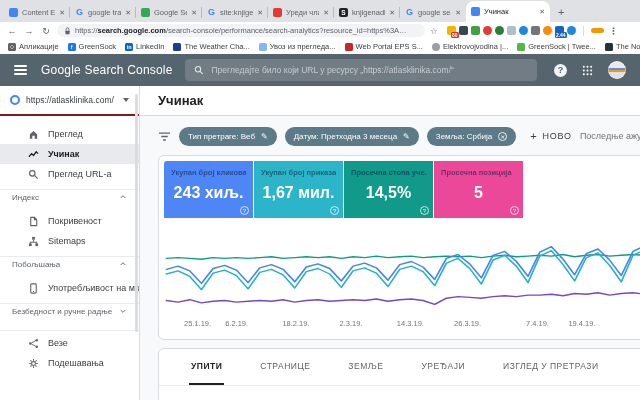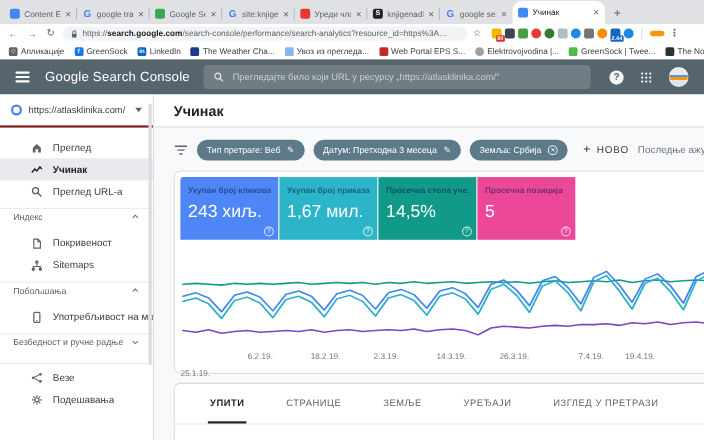--- a/index.html
+++ b/index.html
@@ -72,21 +72,21 @@
   .chip .rem { width:9px; height:9px; border-radius:50%; border:1px solid rgba(255,255,255,.85); font-size:5.5px; line-height:8px; text-align:center; color:#fff; }
   .newfilter { display:flex; align-items:center; gap:5px; margin-left:6px; font-size:9px; letter-spacing:.8px; color:#3c4043; font-weight:500; }
   .newfilter .plus { font-size:11px; font-weight:400; }
   .lastupdate { margin-left:auto; font-size:9px; color:#70757a; white-space:nowrap; }
 
   .panel { margin-top:6px; background:#fff; border:1px solid #dadce0; border-radius:6px; padding:5px 5px 8px; }
   .cards { display:flex; gap:1px; }
   .card { width:89px; height:57px; padding:7px 7px; position:relative; color:#fff; }
   .card:first-child { border-top-left-radius:3px; }
   .clabel { font-size:7.5px; color:rgba(10,25,60,.55); font-weight:700; white-space:nowrap; overflow:hidden; }
-  .cval { font-size:16px; margin-top:7px; font-weight:400; white-space:nowrap; }
+  .cval { font-size:16px; margin-top:7px; font-weight:700; white-space:nowrap;text-align:center; }
   .chelp { position:absolute; right:4px; bottom:3px; width:9px; height:9px; border:1px solid rgba(255,255,255,.75); border-radius:50%; color:rgba(255,255,255,.9); font-size:6px; line-height:8px; text-align:center; }
   .chart { margin-top:13px; position:relative; height:84px; }
   .xlabels { position:relative; height:12px; margin-top:4px; }
   .xlabels span { position:absolute; top:0; font-size:7.5px; color:#70757a; white-space:nowrap; }
 
   .tabspanel { margin-top:8px; background:#fff; border:1px solid #dadce0; border-radius:6px 6px 0 0; height:54px; position:relative; }
   .rtabs { display:flex; align-items:stretch; height:37px; padding-left:30px; gap:34px; border-bottom:1px solid #e8eaed; }
   .rtab { display:flex; align-items:center; font-size:8.5px; letter-spacing:.5px; color:#5f6368; border-bottom:2px solid transparent; padding:0 2px; white-space:nowrap; }
   .rtab.active { color:#202124; font-weight:700; border-bottom-color:#202124; }
 </style>
@@ -392,21 +392,21 @@
         </div>
         <div class="chart">
           <svg id="chart-svg" width="100%" height="84" preserveAspectRatio="none" viewBox="0 0 450 84">
               <polyline points="2.0,69.5 11.7,71.1 21.4,68.7 31.1,71.9 40.8,70.3 50.5,69.5 60.2,71.1 69.9,70.3 79.6,69.5 89.3,70.3 99.0,68.7 108.7,71.1 118.3,69.5 128.0,68.7 137.7,70.3 147.4,69.5 157.1,68.7 166.8,69.5 176.5,68.0 186.2,70.3 195.9,68.7 205.6,68.0 215.3,69.5 225.0,73.4 234.7,67.2 244.4,65.6 254.1,66.4 263.8,67.2 273.5,65.6 283.2,64.8 292.9,65.6 302.6,64.1 312.3,64.1 322.0,63.3 331.7,64.8 341.3,62.5 351.0,63.3 360.7,61.7 370.4,64.1 380.1,62.5 389.8,61.7 399.5,63.3 409.2,60.9 418.9,62.5 428.6,61.7 438.3,62.5 448.0,60.9" fill="none" stroke="#7846c8" stroke-width="1.4" stroke-linejoin="round" stroke-linecap="round"></polyline>
               <polyline points="2.0,27.4 11.7,26.6 21.4,27.4 31.1,28.2 40.8,26.6 50.5,27.4 60.2,26.6 69.9,27.4 79.6,26.6 89.3,25.8 99.0,27.4 108.7,26.6 118.3,25.8 128.0,26.6 137.7,25.8 147.4,27.4 157.1,25.8 166.8,26.6 176.5,25.1 186.2,26.6 195.9,25.8 205.6,25.1 215.3,26.6 225.0,25.8 234.7,25.1 244.4,25.8 254.1,25.1 263.8,26.6 273.5,25.1 283.2,24.3 292.9,25.8 302.6,25.1 312.3,24.3 322.0,25.1 331.7,23.5 341.3,25.8 351.0,24.3 360.7,23.5 370.4,25.1 380.1,24.3 389.8,23.5 399.5,24.3 409.2,22.7 418.9,25.1 428.6,23.5 438.3,24.3 448.0,23.5" fill="none" stroke="#0d9d84" stroke-width="1.4" stroke-linejoin="round" stroke-linecap="round"></polyline>
               <polyline points="2.0,43.0 11.7,39.9 21.4,45.3 31.1,58.6 40.8,42.2 50.5,39.1 60.2,44.6 69.9,57.8 79.6,41.4 89.3,38.3 99.0,43.8 108.7,57.0 118.3,40.7 128.0,37.5 137.7,43.0 147.4,56.3 157.1,39.9 166.8,36.8 176.5,42.2 186.2,55.5 195.9,38.3 205.6,35.2 215.3,40.7 225.0,54.7 234.7,32.1 244.4,27.4 254.1,37.5 263.8,53.1 273.5,29.0 283.2,24.3 292.9,35.2 302.6,51.6 312.3,25.1 322.0,19.6 331.7,33.6 341.3,50.0 351.0,26.6 360.7,21.9 370.4,34.4 380.1,50.8 389.8,24.3 399.5,18.8 409.2,32.9 418.9,49.2 428.6,25.1 438.3,20.4 448.0,21.9" fill="none" stroke="#27b2c7" stroke-width="1.4" stroke-linejoin="round" stroke-linecap="round"></polyline>
               <polyline points="2.0,38.3 11.7,35.2 21.4,39.9 31.1,52.4 40.8,37.5 50.5,34.4 60.2,39.1 69.9,51.6 79.6,36.8 89.3,33.6 99.0,38.3 108.7,50.8 118.3,36.0 128.0,32.9 137.7,37.5 147.4,50.0 157.1,35.2 166.8,32.1 176.5,36.8 186.2,49.2 195.9,33.6 205.6,30.5 215.3,36.0 225.0,48.5 234.7,27.4 244.4,23.5 254.1,32.9 263.8,46.9 273.5,24.3 283.2,20.4 292.9,30.5 302.6,45.3 312.3,21.2 322.0,15.7 331.7,28.2 341.3,43.8 351.0,22.7 360.7,18.0 370.4,29.0 380.1,44.6 389.8,20.4 399.5,14.9 409.2,27.4 418.9,43.0 428.6,21.2 438.3,16.5 448.0,17.3" fill="none" stroke="#4285f4" stroke-width="1.4" stroke-linejoin="round" stroke-linecap="round"></polyline>
             </svg>
         </div>
         <div class="xlabels" id="xlabels">
-            <span style="left: 0; margin-top: 16px;">25.1.19.</span>
+            <span style="left: 20px;">25.1.19.</span>
             <span style="left: 61.2px;">6.2.19.</span>
             <span style="left: 118.4px;">18.2.19.</span>
             <span style="left: 175.6px;">2.3.19.</span>
             <span style="left: 232.8px;">14.3.19.</span>
             <span style="left: 290px;">26.3.19.</span>
             <span style="left: 362px;">7.4.19.</span>
             <span style="left: 404.4px;">19.4.19.</span>
           </div>
       </div>
 

